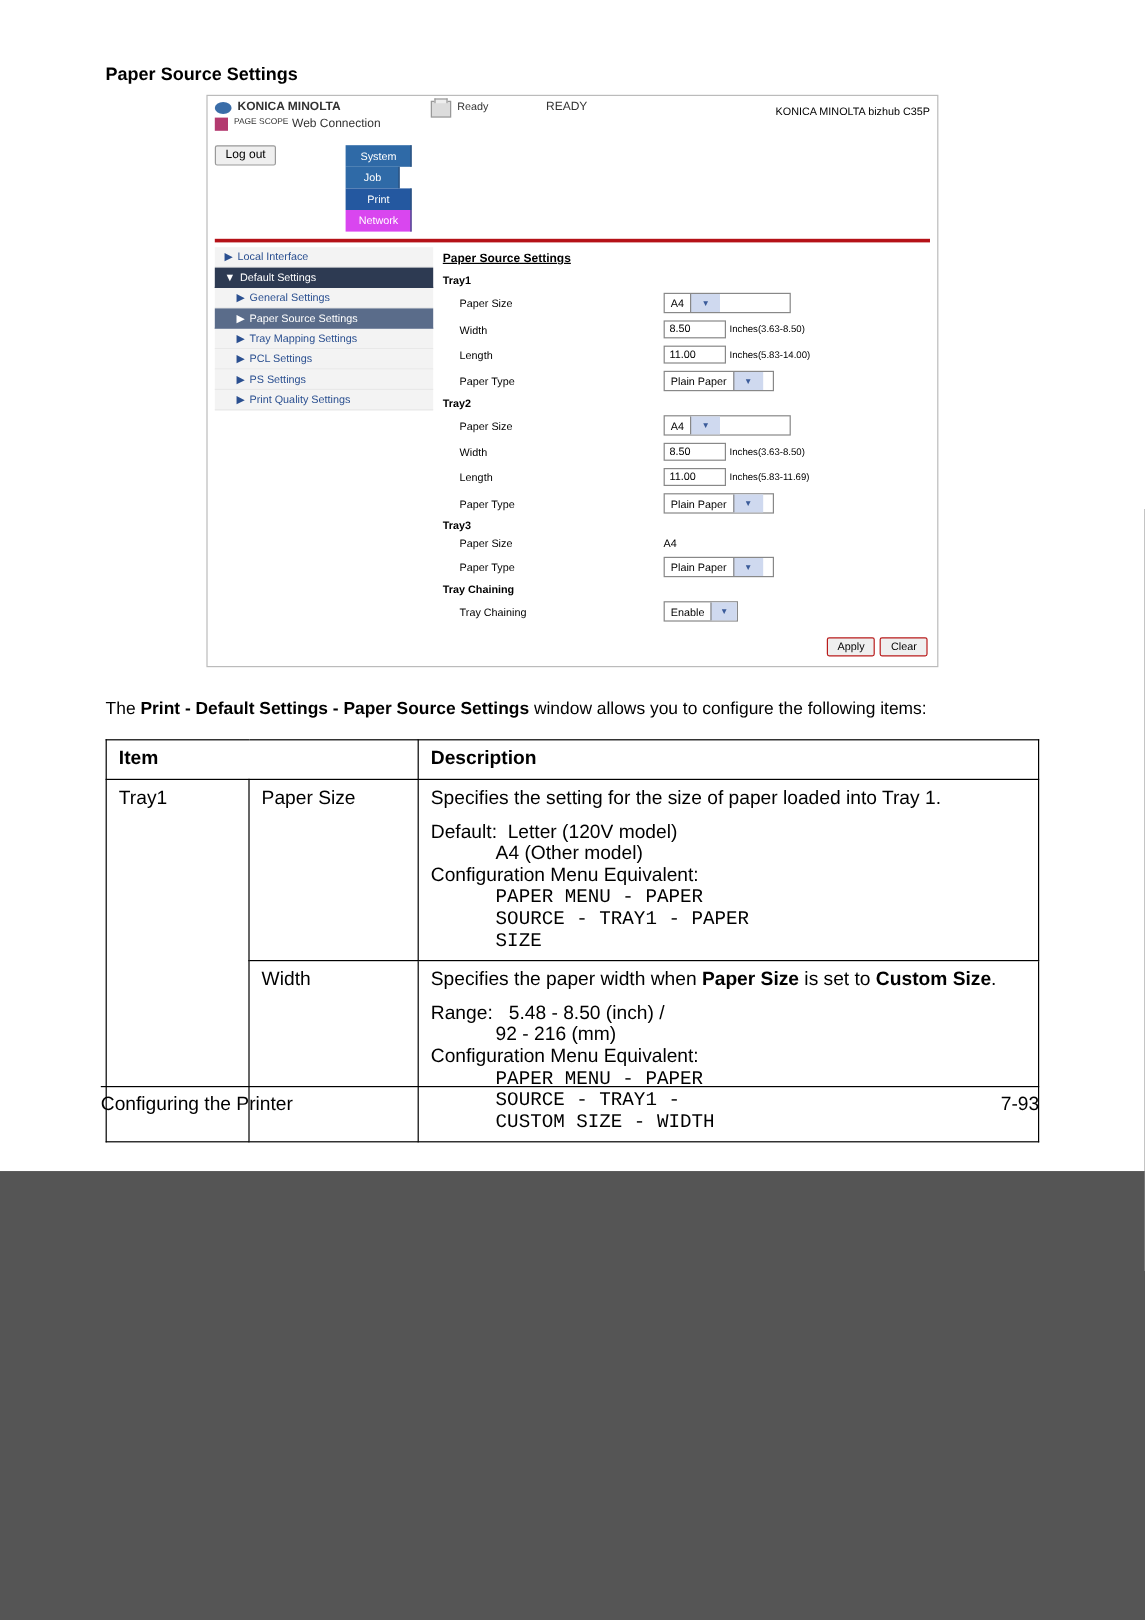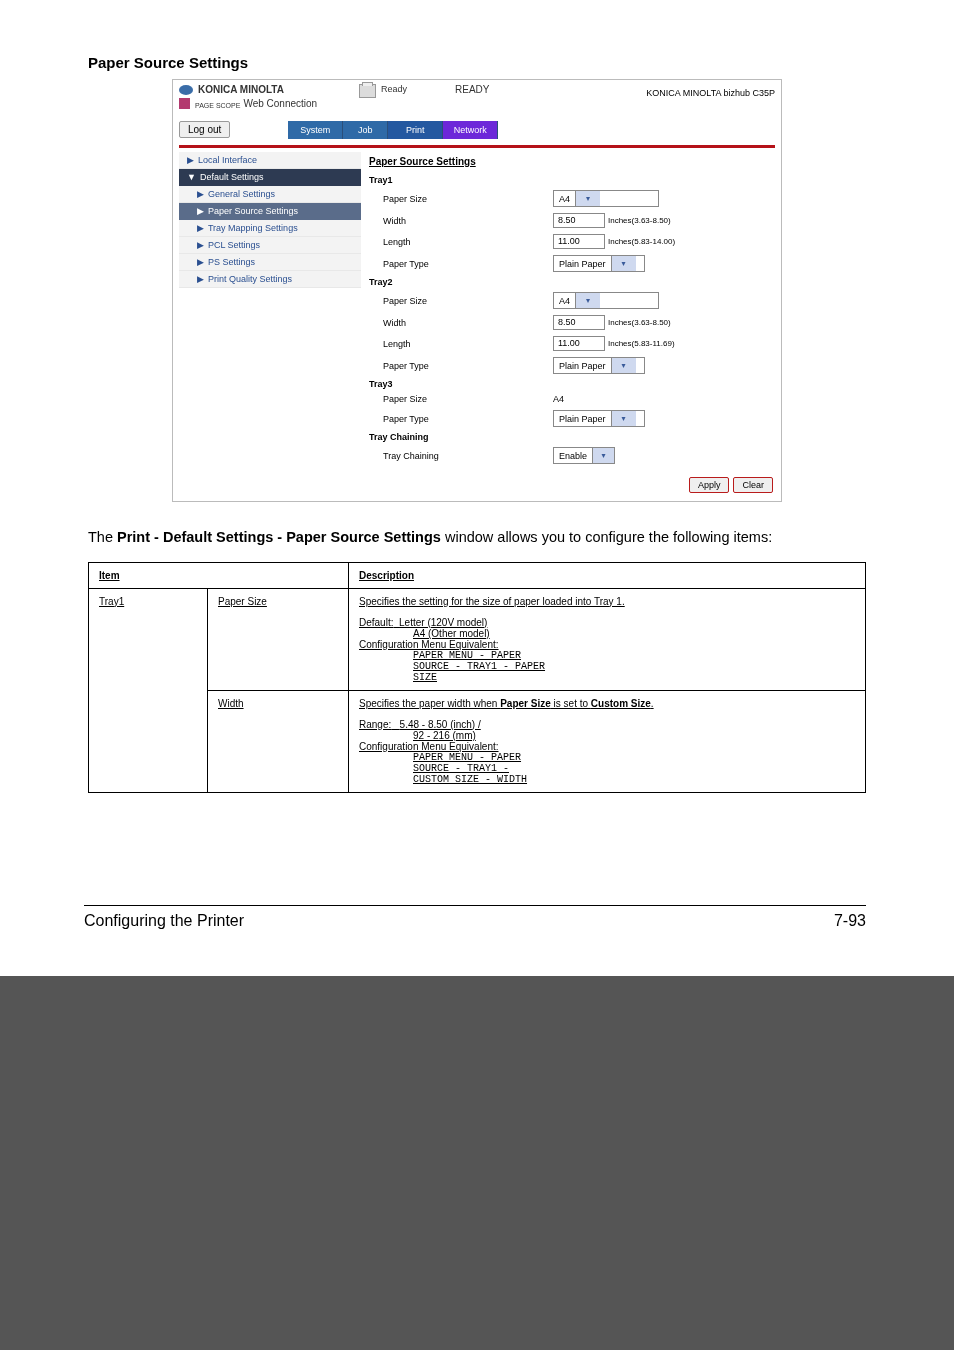--- a/index.html
+++ b/index.html
@@ -5,36 +5,36 @@
 html, body { margin:0; padding:0; background:#555; font-family:Arial,Helvetica,sans-serif; }
 .page { width:954px; height:976px; margin:0 auto; background:#fff; position:relative; box-sizing:border-box; padding:54px 88px 0; color:#000; }
 .heading { font-size:15px; font-weight:bold; margin:0 0 8px 0; }
 
 
 .shot { width:608px; margin:0 auto 26px; border:1px solid #bbb; background:#fff; font-size:9px; }
 .shot-top { display:flex; align-items:flex-start; padding:4px 6px 12px; }
 .brandcol { width:180px; }
 .brandline1 { display:flex; align-items:center; font-size:10px; font-weight:600; color:#333; }
 .brandoval { width:14px; height:10px; border-radius:50%; background:#3a6da8; margin-right:5px; }
-.brandline2 { display:flex; align-items:flex-end; font-size:10px; color:#333; margin-top:3px; }
+.brandline2 { display:flex; align-items:flex-start; font-size:10px; color:#333; margin-top:3px; }
 .pagesq { width:11px; height:11px; background:#b33a6f; margin-right:5px; }
 .statuscol { display:flex; align-items:flex-start; font-size:9px; color:#333; }
 .prn { width:15px; height:12px; background:#dcdcdc; border:1px solid #999; margin-right:5px; position:relative; }
 .prn:before { content:""; position:absolute; top:-3px; left:2px; right:2px; height:3px; background:#eee; border:1px solid #999; border-bottom:none; }
 .readytxt2 { margin-left:48px; font-size:10px; }
 .modeltxt { margin-left:auto; font-size:9px; padding-top:4px; }
 
 .barrow { display:flex; padding:0 6px 6px; align-items:flex-start; }
 .logout { display:inline-block; border:1px solid #999; background:#efefef; padding:2px 8px; font-size:10px; border-radius:2px; }
-.tabs { margin-left:58px; display:flex; }
+.tabs { margin-left:58px; display:flex;flex-direction:column; }
 .tab { font-size:9px; color:#fff; padding:4px 0; text-align:center; border-right:1px solid #2b4f7a; }
 .tab.sys { width:54px; background:#2f6aa7; }
 .tab.job { width:44px; background:#2f6aa7; }
 .tab.act { width:54px; background:#2458a0; }
-.tab.net { width:54px; background:#6d28d9; }
+.tab.net { width:54px; background:#d946ef; }
 .redbar { height:3px; background:#b51218; margin:0 6px 4px; }
 
 .body2 { display:flex; padding:0 6px 4px; }
 .sidecol { width:182px; }
 .navitem { padding:3px 8px; font-size:9px; color:#2a4f90; display:flex; align-items:center; border-bottom:1px solid #e8e8e8; background:#f3f3f3; }
 .navitem .tri { margin-right:4px; color:#2a4f90; }
 .nav-dark { background:#2d3a52; color:#fff; border-bottom:1px solid #2d3a52; }
 .nav-dark .tri { color:#fff; }
 .nav-cur { background:#5a6c8a; color:#fff; border-bottom:1px solid #5a6c8a; }
 .nav-cur .tri { color:#fff; }
@@ -48,21 +48,21 @@
 .sel { display:inline-flex; align-items:center; border:1px solid #888; height:15px; font-size:9px; background:#fff; }
 .sel span { padding:0 5px; }
 .sel .dd { width:14px; height:15px; background:#cfd9ef; display:flex; align-items:center; justify-content:center; color:#3a5b9a; font-size:8px; border-left:1px solid #888; }
 .txtin { display:inline-block; border:1px solid #888; height:13px; width:42px; font-size:9px; padding:0 4px; background:#fff; line-height:13px; }
 .hint { font-size:8px; margin-left:3px; }
 .btnrow { display:flex; justify-content:flex-end; padding:6px 8px 8px; gap:4px; }
 .btn { display:inline-block; border:1px solid #b91c1c; background:#efefef; padding:2px 8px; font-size:9px; border-radius:2px; }
 
 
 .caption { font-size:14.5px; line-height:1.35; margin:0 0 14px 0; }
-.tbl { width:100%; border-collapse:collapse; font-size:10px;text-decoration:underline; }
+.tbl { width:100%; border-collapse:collapse; font-size:16px; }
 .tbl th, .tbl td { border:1.5px solid #000; padding:7px 10px; text-align:left; vertical-align:top; }
 .tbl th { font-weight:bold; }
 .mono { font-family:"Courier New",monospace; margin-left:54px; display:block; }
 .indent { margin-left:54px; display:block; }
 
 .footer { position:absolute; left:84px; right:88px; bottom:46px; border-top:1px solid #000; padding-top:6px; display:flex; justify-content:space-between; font-size:16px; }
 </style>
 </head>
 <body>
 

